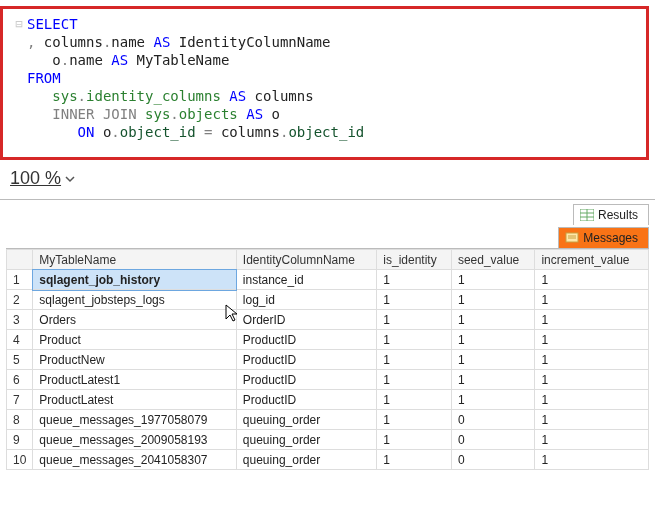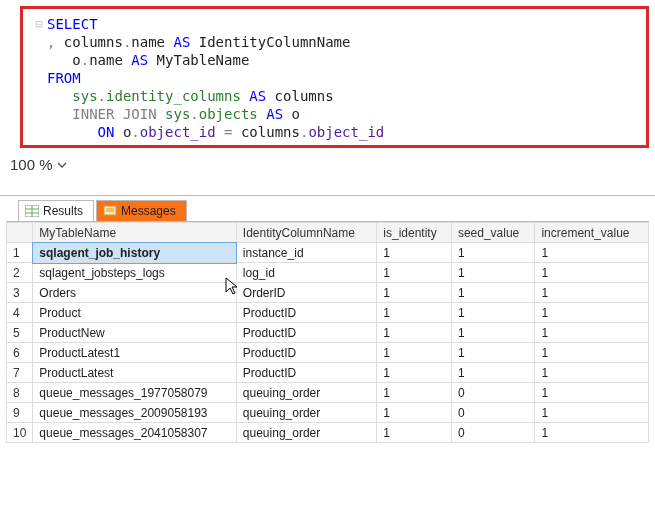--- a/index.html
+++ b/index.html
@@ -8,60 +8,62 @@
     font-family: "Segoe UI", Tahoma, Arial, sans-serif;
     font-size: 12px;
     background: #fff;
     width: 655px;
     height: 515px;
     overflow: hidden;
   }
   .sql-pane {
     background: #fff;
     border: 3px solid #d62828;
-    margin: 6px 6px 4px 20px;
-    padding: 6px 8px 4px 8px;
+    margin: 6px 6px 4px 0;
+    padding: 6px 8px 16px 8px;
   }
   .code-line {
     font-family: Consolas, monospace;
     font-size: 14px;
     line-height: 18px;
     white-space: pre;
   }
   .gutter {
     display: inline-block;
     width: 16px;
     color: #ccc;
     text-align: center;
     font-size: 12px;
     vertical-align: top;
   }
   .kw { color: #0000ff; }
   .grey { color: #808080; }
-  .obj { color: #4c1d95; }
+  .obj { color: #14532d; }
   .fn { color: #2b8030; }
   .black { color: #222; }
 
   .zoom-bar {
     display: flex;
     align-items: center;
-    padding: 2px 6px 20px 6px;
+    padding: 2px 6px 8px 6px;
     border-bottom: 1px solid #bbb;
-    font-size: 15px;
+    font-size: 18px;
     color: #333;
+    text-decoration: underline;
   }
   .zoom-val { padding: 2px 4px; }
   .chev { width: 10px; height: 8px; display: inline-block; }
   .chev svg { display: block; }
 
   .tabs-bar {
     display: flex;
     align-items: flex-end;
     gap: 2px;
-    padding: 4px 6px 0 18px;
+    padding: 4px 6px 0 4px;
+    flex-direction: column;
   }
   .tab {
     display: flex;
     align-items: center;
     gap: 4px;
     padding: 3px 10px 3px 6px;
     border: 1px solid #bbb;
     border-bottom: none;
     background: #fff;
     font-size: 12px;

